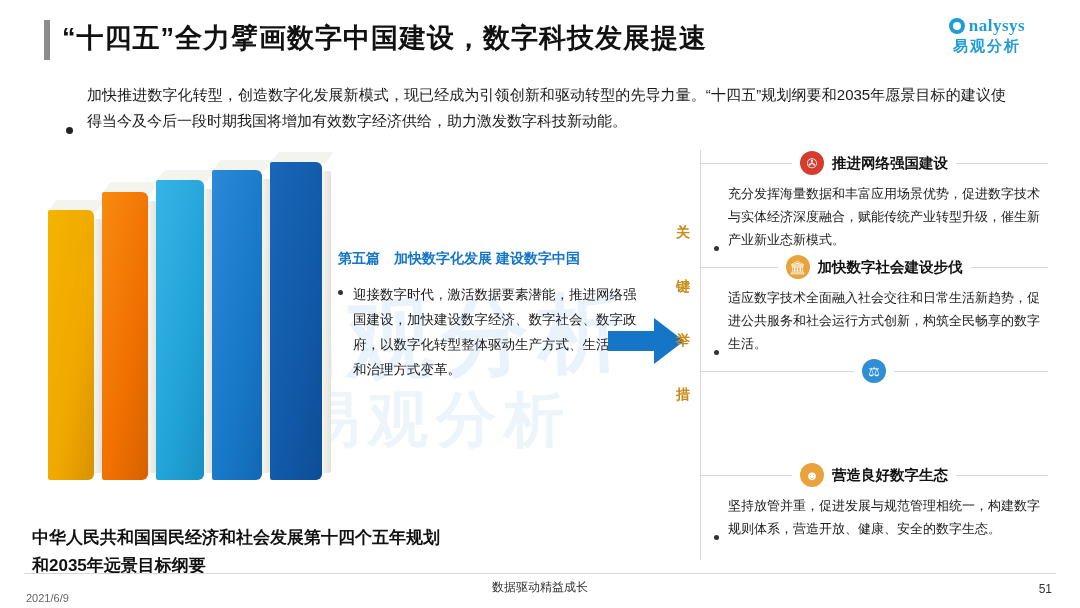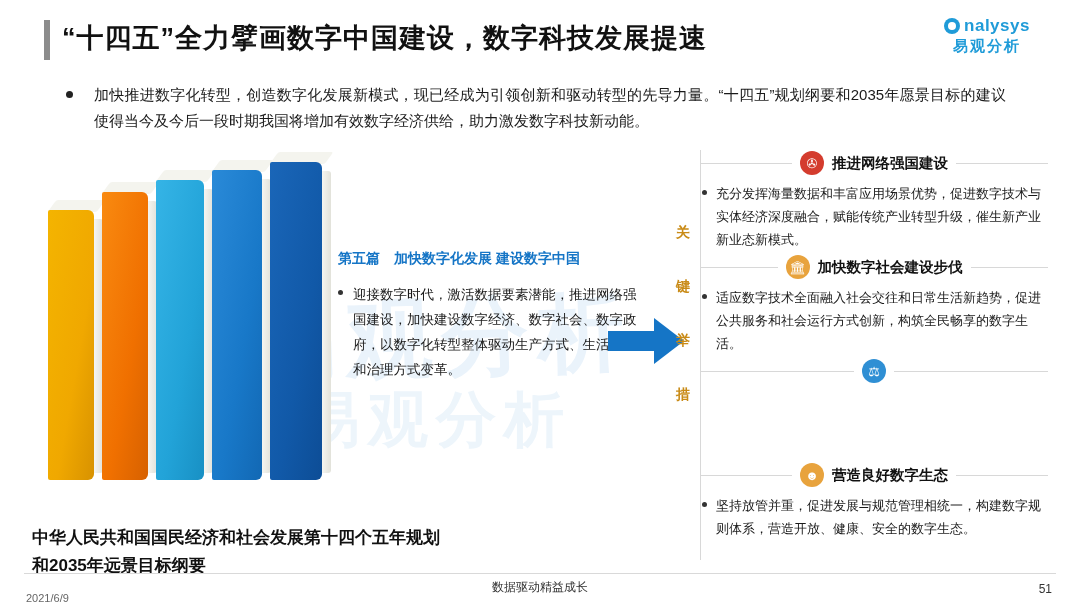--- a/index.html
+++ b/index.html
@@ -72,20 +72,21 @@
     right: 28px;
     top: 16px;
     text-align: center;
     width: 130px;
   }
   .logo-top {
     display: flex;
     align-items: center;
     justify-content: center;
     gap: 4px;
+    font-family: Liberation Serif, serif;
   }
   .logo-mark {
     width: 16px;
     height: 16px;
     border-radius: 50%;
     background: #1f9bd8;
     position: relative;
   }
   .logo-mark::after {
     content: "";
@@ -111,21 +112,22 @@
     letter-spacing: 2px;
   }
 
   
   .lead {
     position: absolute;
     left: 66px;
     top: 82px;
     width: 940px;
     display: flex;
-    gap: 21px;
+    gap: 14px;
+    align-items: flex-end;
   }
   .lead-dot {
     width: 7px;
     height: 7px;
     border-radius: 50%;
     background: #222;
     margin-top: 9px;
     flex: 0 0 auto;
   }
   .lead-text {
@@ -304,21 +306,22 @@
   .item-title {
     font-size: 14.5px;
     font-weight: bold;
     color: #111;
     white-space: nowrap;
   }
   .item-body {
     display: flex;
     gap: 9px;
     margin-top: 6px;
-    padding-left: 2px;
+    padding-left: 14px;
+    align-items: flex-end;
   }
   .item-dot {
     width: 5px;
     height: 5px;
     border-radius: 50%;
     background: #333;
     margin-top: 8px;
     flex: 0 0 auto;
   }
   .item-text {

